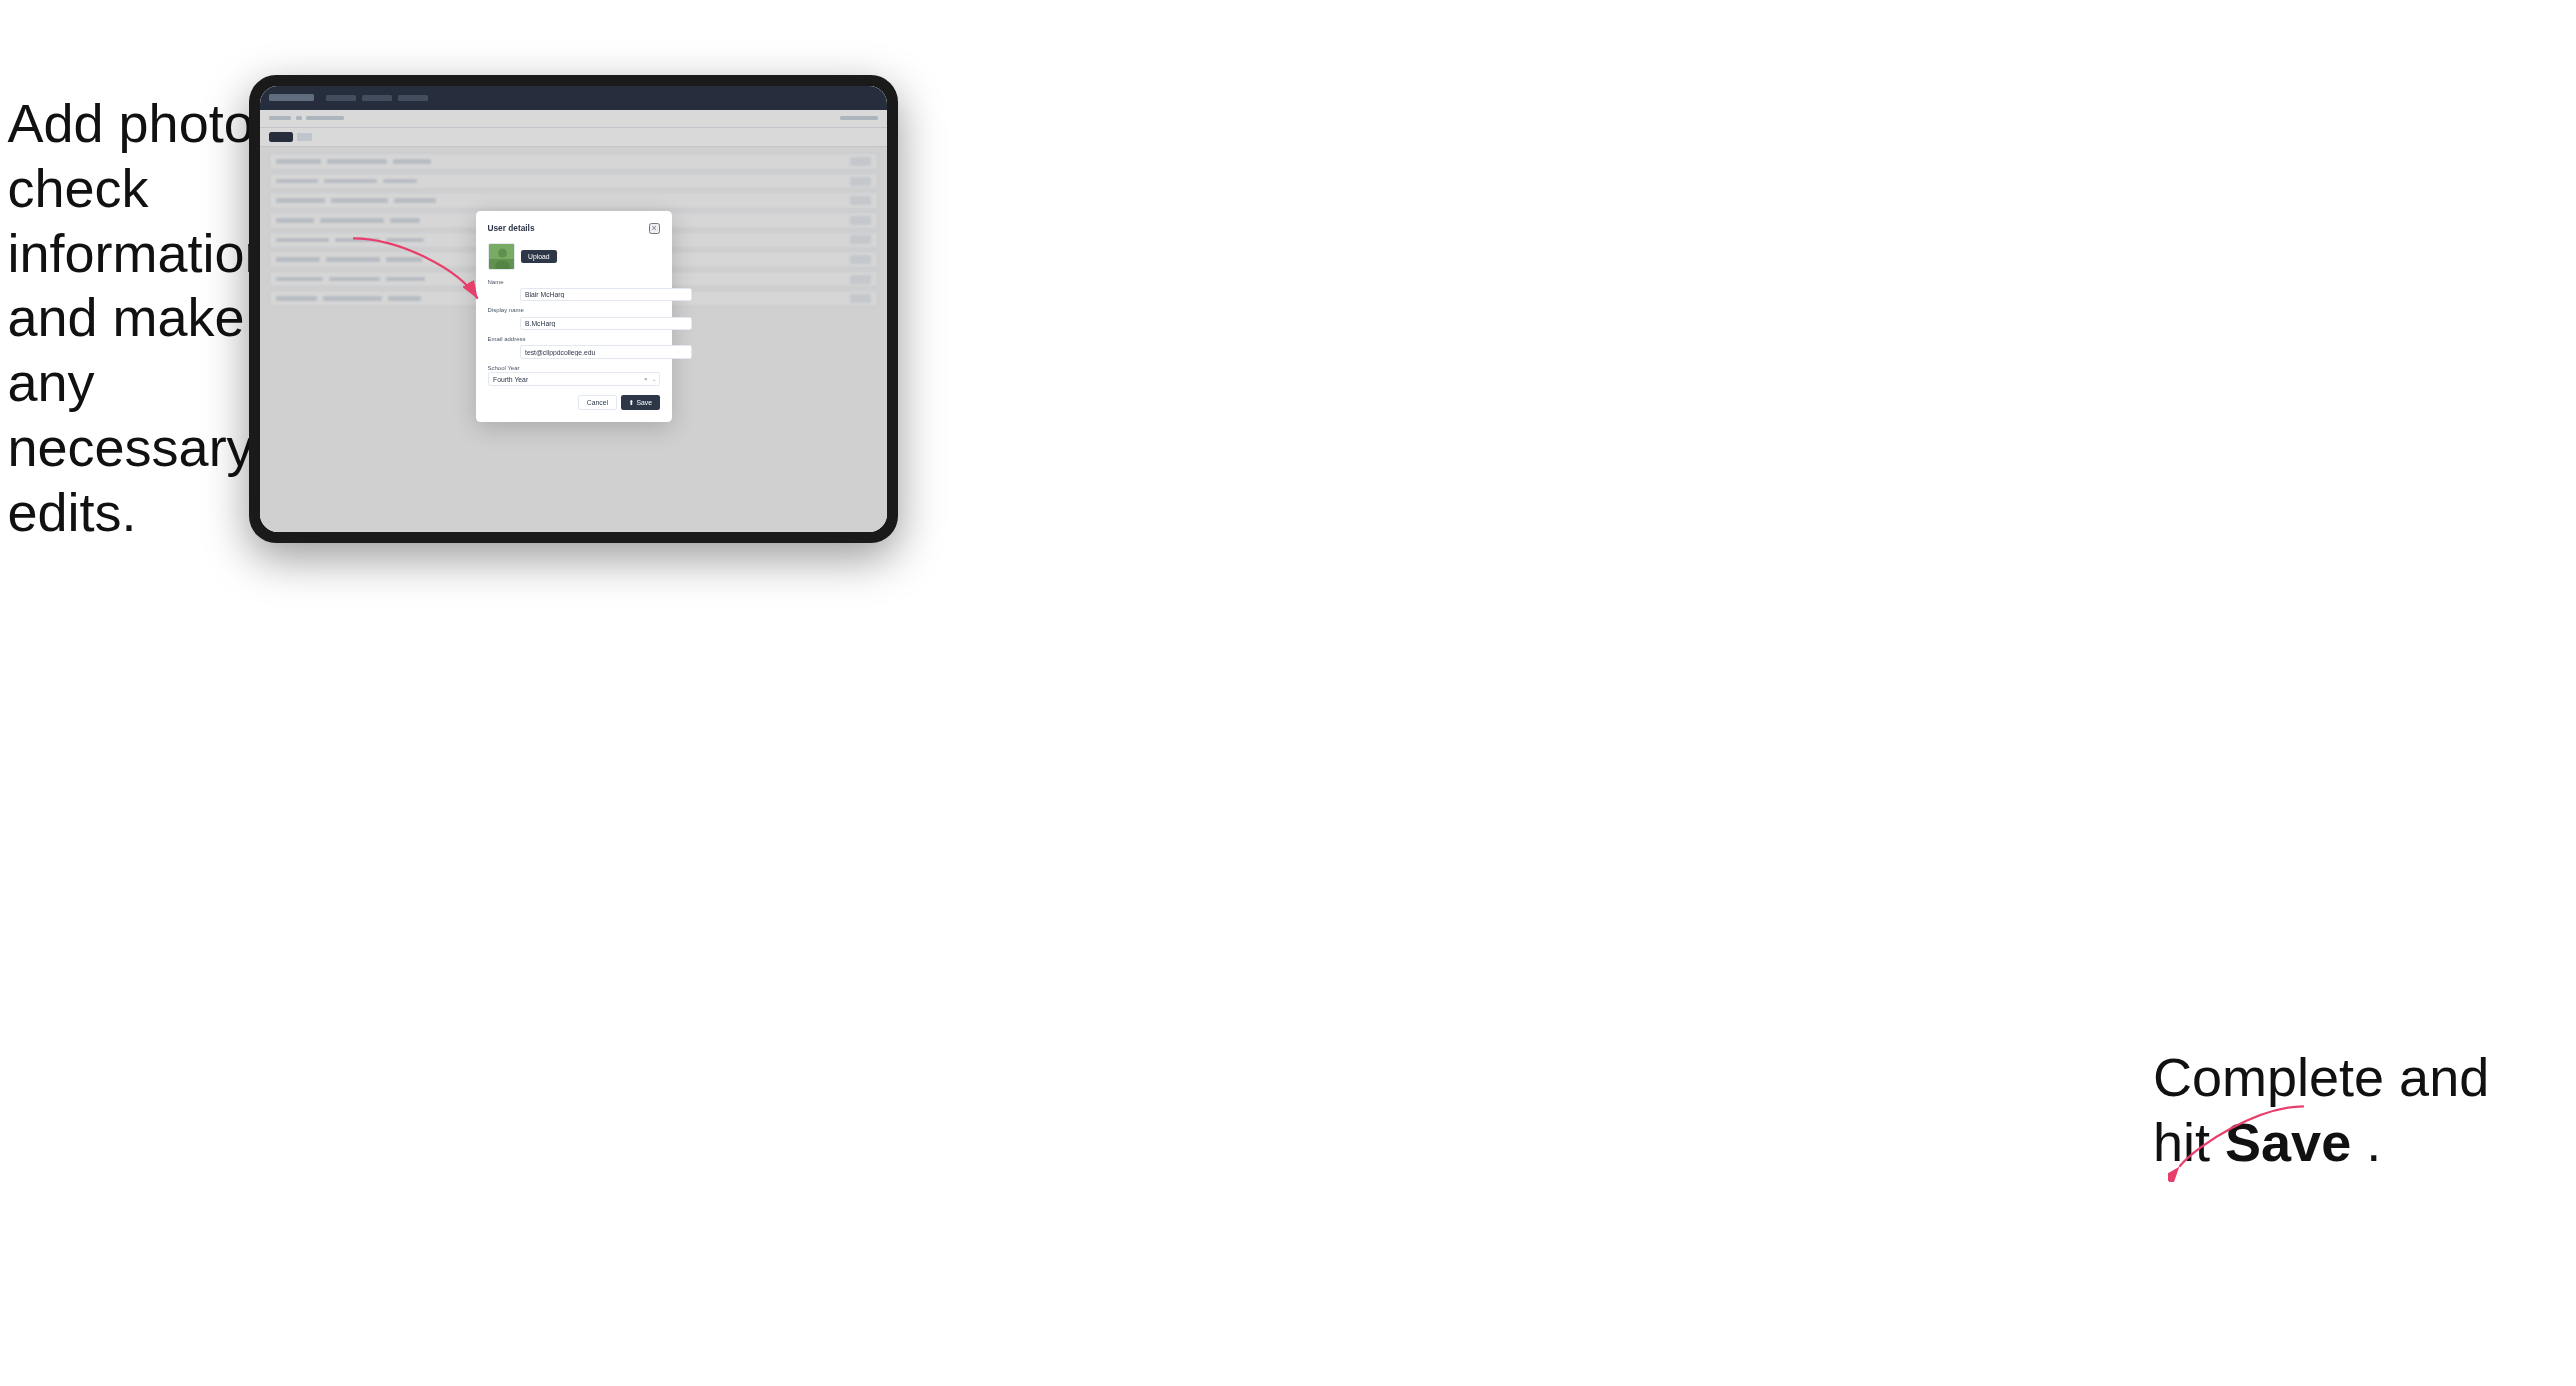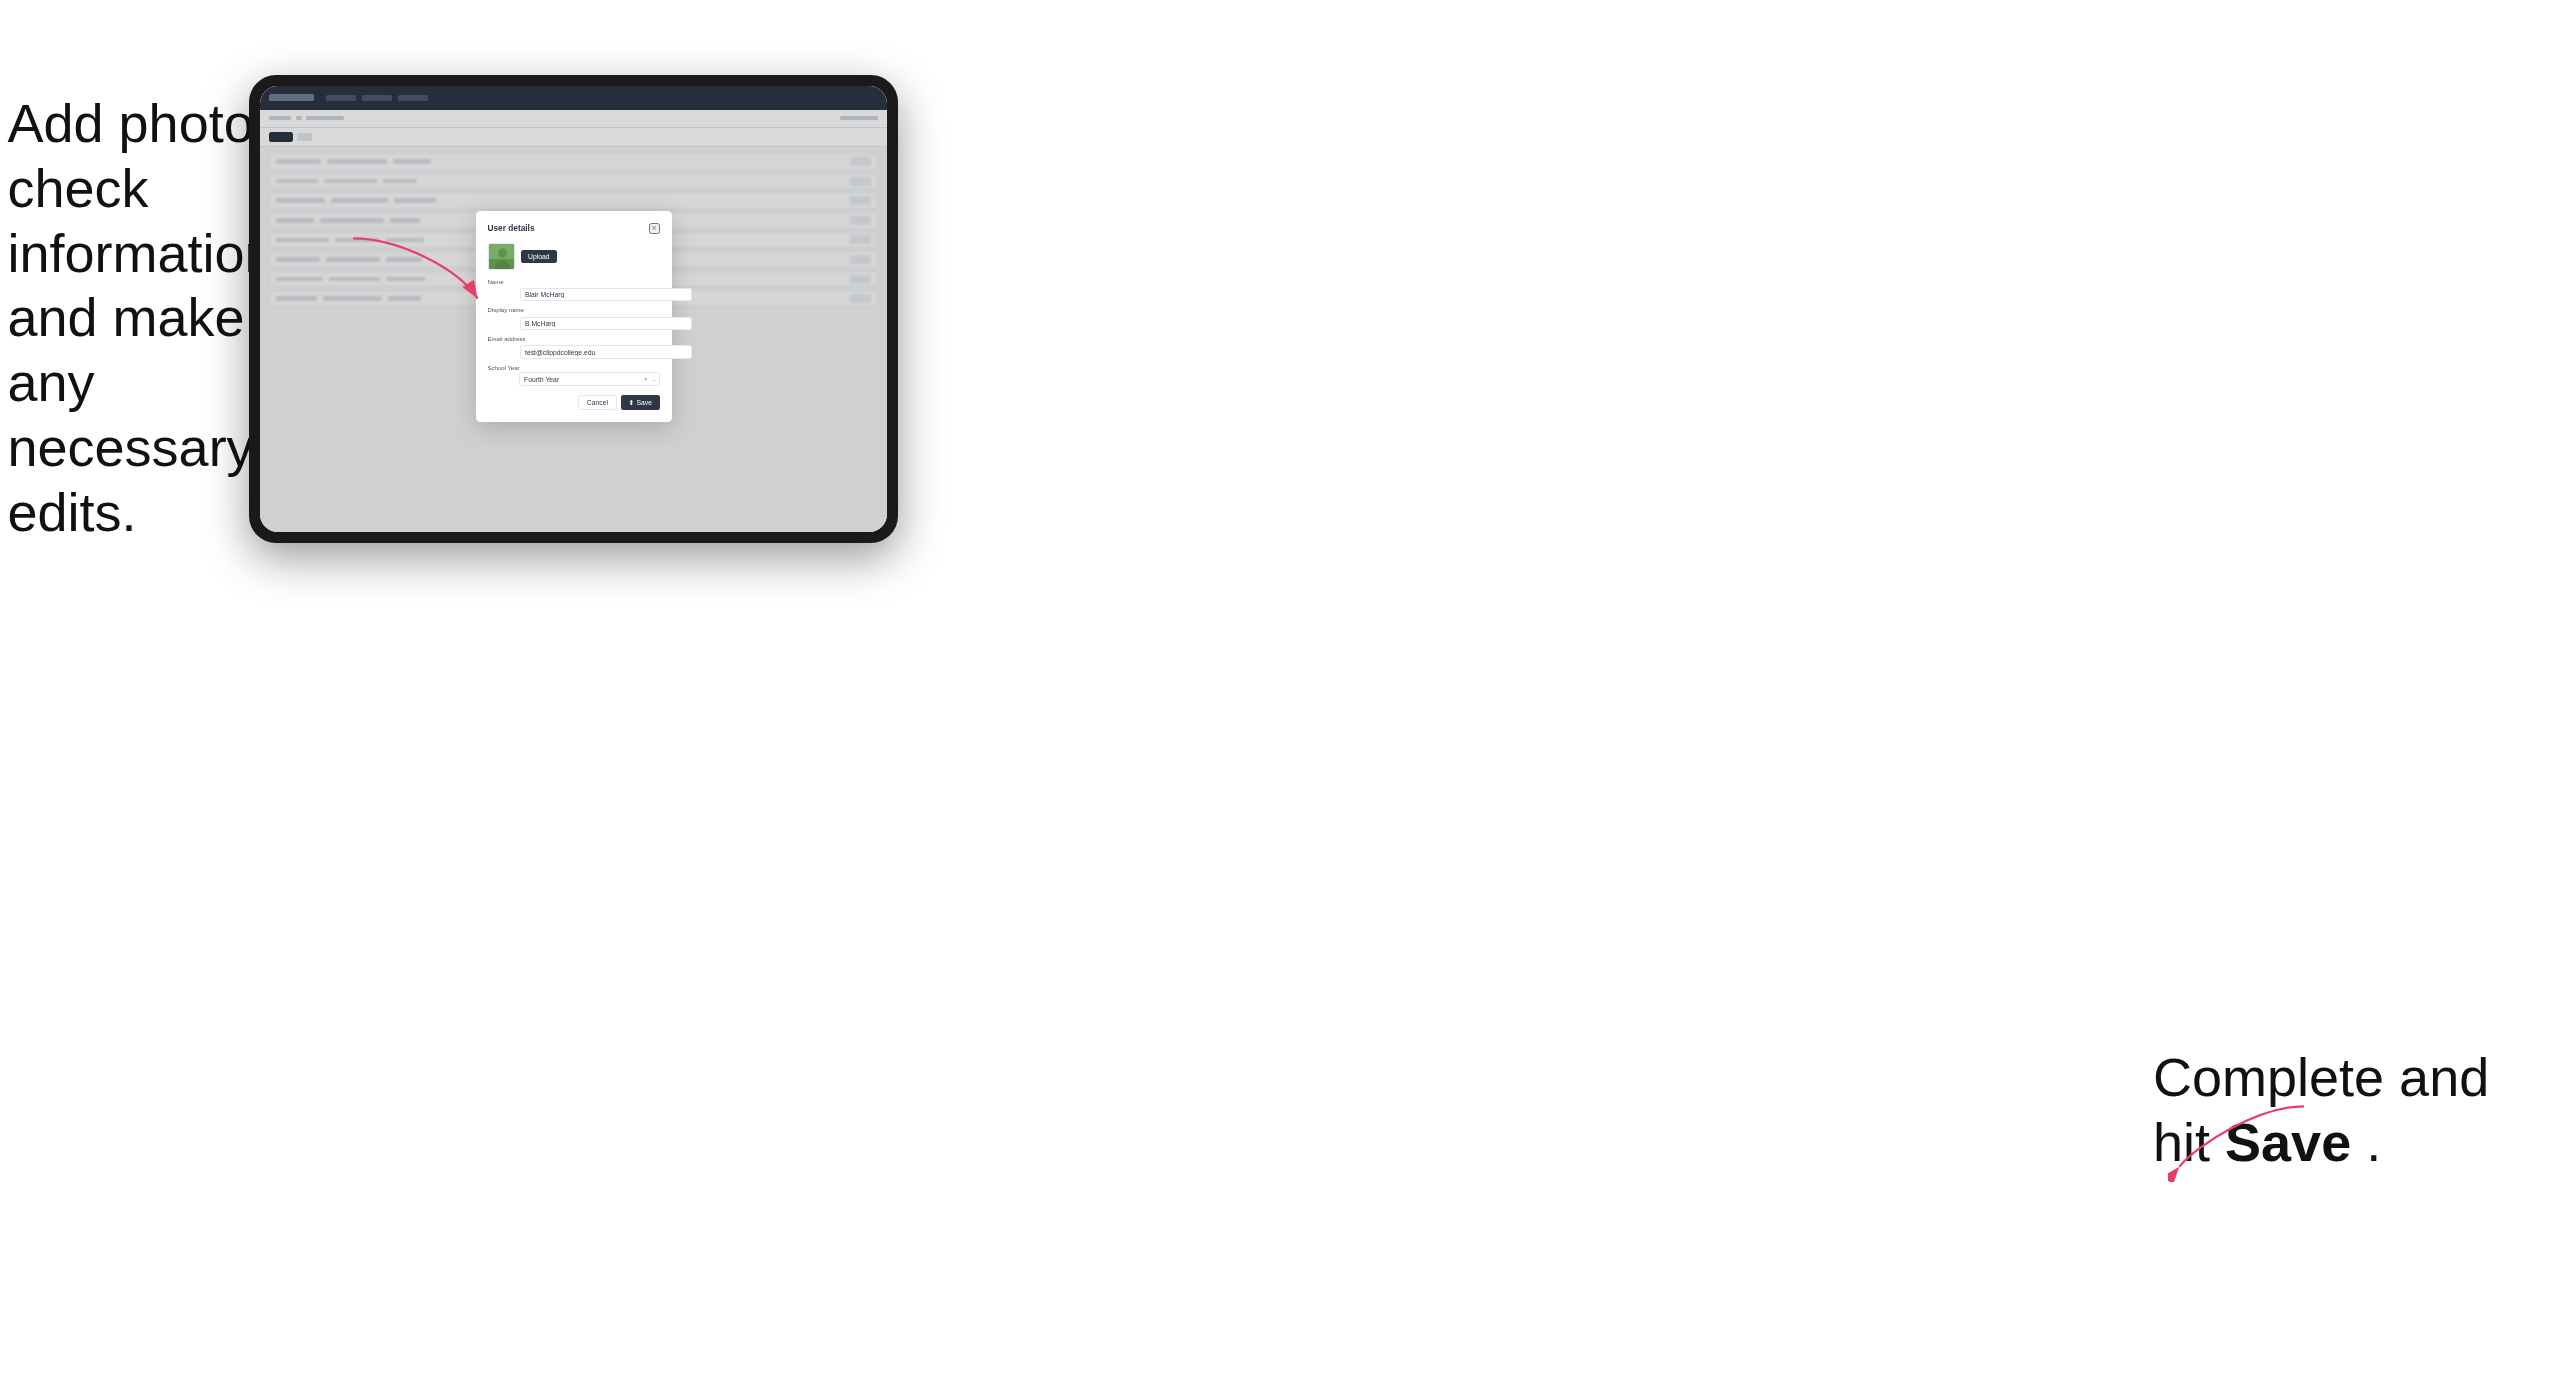--- a/index.html
+++ b/index.html
@@ -269,21 +269,20 @@
       font-size: 6.8px;
       color: #2d3748;
       background: #fff;
       margin-left: 32px;
     }
 
     .form-input-select-wrapper {
       position: relative;
       display: flex;
       align-items: center;
-      margin-left: 31px;
     }
 
     .form-input-select {
       width: 100%;
       border: 0.8px solid #e2e8f0;
       border-radius: 2.3px;
       padding: 2.3px 4.5px;
       font-size: 6.8px;
       color: #2d3748;
       background: #fff;

